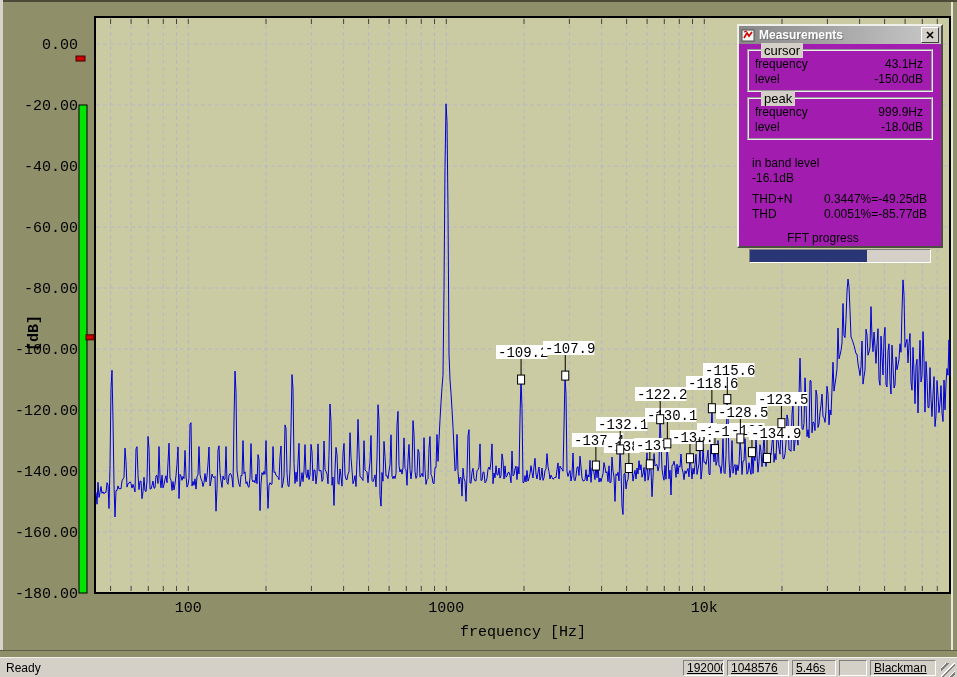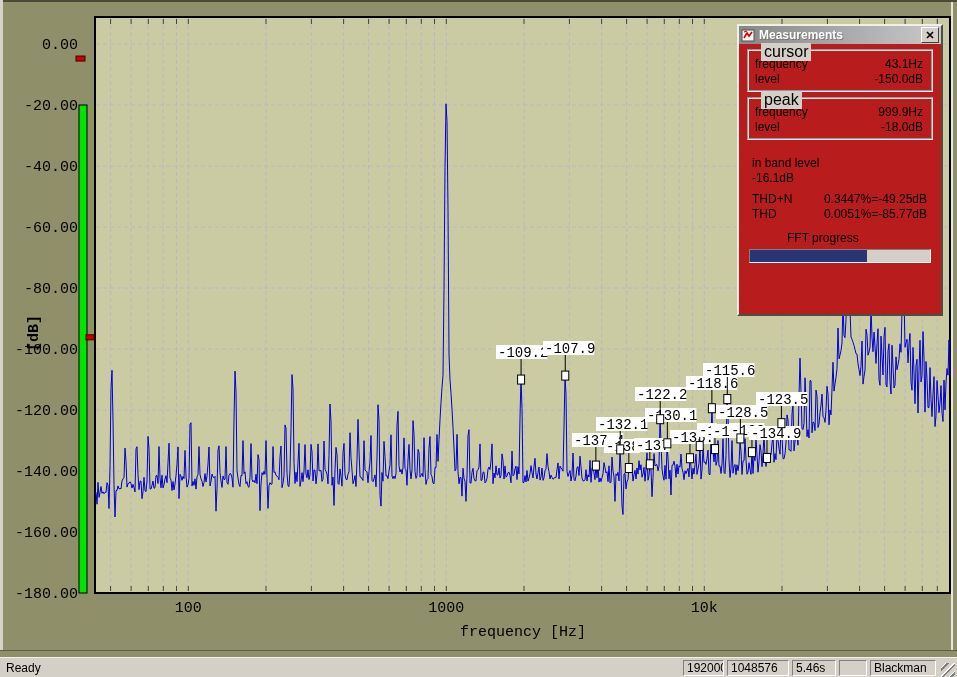--- a/index.html
+++ b/index.html
@@ -4,49 +4,49 @@
 <style>
   html,body{margin:0;padding:0;background:#6b6b52;}
   #stage{position:relative;width:957px;height:677px;background:#8f8f6a;overflow:hidden;
          font-family:"Liberation Sans","DejaVu Sans",sans-serif;}
   #top-edge{position:absolute;left:0;top:0;width:957px;height:2px;background:#4a4a36;}
   #left-edge{position:absolute;left:0;top:0;width:3px;height:677px;background:#d6d3ca;}
   #right-hl{position:absolute;left:951px;top:2px;width:2px;height:648px;background:#e9e7da;}
   #plot-svg{position:absolute;left:0;top:0;}
 
   
-  #meas{position:absolute;left:737px;top:24px;width:206px;height:292px;background:#b91c1c;
+  #meas{position:absolute;left:737px;top:24px;width:206px;height:224px;background:#a21caf;
         border:2px solid;border-color:#efefe8 #4d4d44 #4d4d44 #efefe8;box-sizing:border-box;
         font-size:12px;color:#000;}
   #meas-title{height:18px;background:linear-gradient(90deg,#878787,#c9c9c9);display:flex;align-items:center;
         padding:0 2px;}
   #meas-title .ttl{color:#fff;font-weight:bold;font-size:12px;margin-left:3px;flex:1;
         text-shadow:1px 1px 0 rgba(60,60,60,.4);}
   #close-btn{width:16px;height:14px;background:#d4d0c8;border:1px solid;border-color:#fff #404040 #404040 #fff;
         display:flex;align-items:center;justify-content:center;}
   .grp{margin:5px 8px 0 8px;border:2px groove #ececec;padding:0 4px 3px 4px;position:relative;}
-  .grp-legend{position:absolute;top:-8px;left:12px;background:#d4d0c8;padding:0 3px;font-size:16px;}
+  .grp-legend{position:absolute;top:-8px;left:12px;background:#d4d0c8;padding:0 3px;font-size:13px;}
   .mrow{display:flex;justify-content:space-between;line-height:15px;padding:0 4px 0 2px;gap:20px;}
   .mrow.first{margin-top:6px;}
   .frow{display:flex;justify-content:space-between;line-height:15px;padding:0 14px 0 13px;}
   #fft-label{padding-left:48px;margin-top:9px;line-height:14px;}
   #fft-progress{margin:4px 10px 0 10px;height:12px;border:1px solid;border-color:#808080 #fff #fff #808080;
         background:#d4d0c8;}
   #fft-progress-fill{height:100%;background:#293575;}
 
   
   #bottom-groove{position:absolute;left:0;top:650px;width:957px;height:7px;background:#8f8f6a;
         border-top:1px solid #5f5f49;}
   #statusbar{position:absolute;left:0;top:657px;width:957px;height:20px;background:#d4d0c8;
         border-top:1px solid #f2f0ea;display:flex;align-items:center;font-size:12px;}
   #status-ready{padding-left:6px;flex:0 0 auto;}
   .spacer{flex:1;}
   .spanel{height:16px;border:1px solid;border-color:#808080 #fff #fff #808080;background:#d4d0c8;
         margin-right:3px;display:flex;align-items:center;padding:0 3px;box-sizing:border-box;
-        overflow:hidden;white-space:nowrap;}
+        overflow:hidden;white-space:nowrap;text-decoration:underline;}
   #panel-0{width:41px;} #panel-1{width:62px;} #panel-2{width:44px;} #panel-3{width:28px;} #panel-4{width:66px;}
   #grip{width:14px;height:14px;margin:3px 2px 0 2px;
         background:repeating-linear-gradient(135deg,transparent 0 3px,#fff 3px 4px,#808080 4px 6px);}
 </style>
 </head>
 <body>
 
 <div id="stage">
   <div id="top-edge"></div>
 

